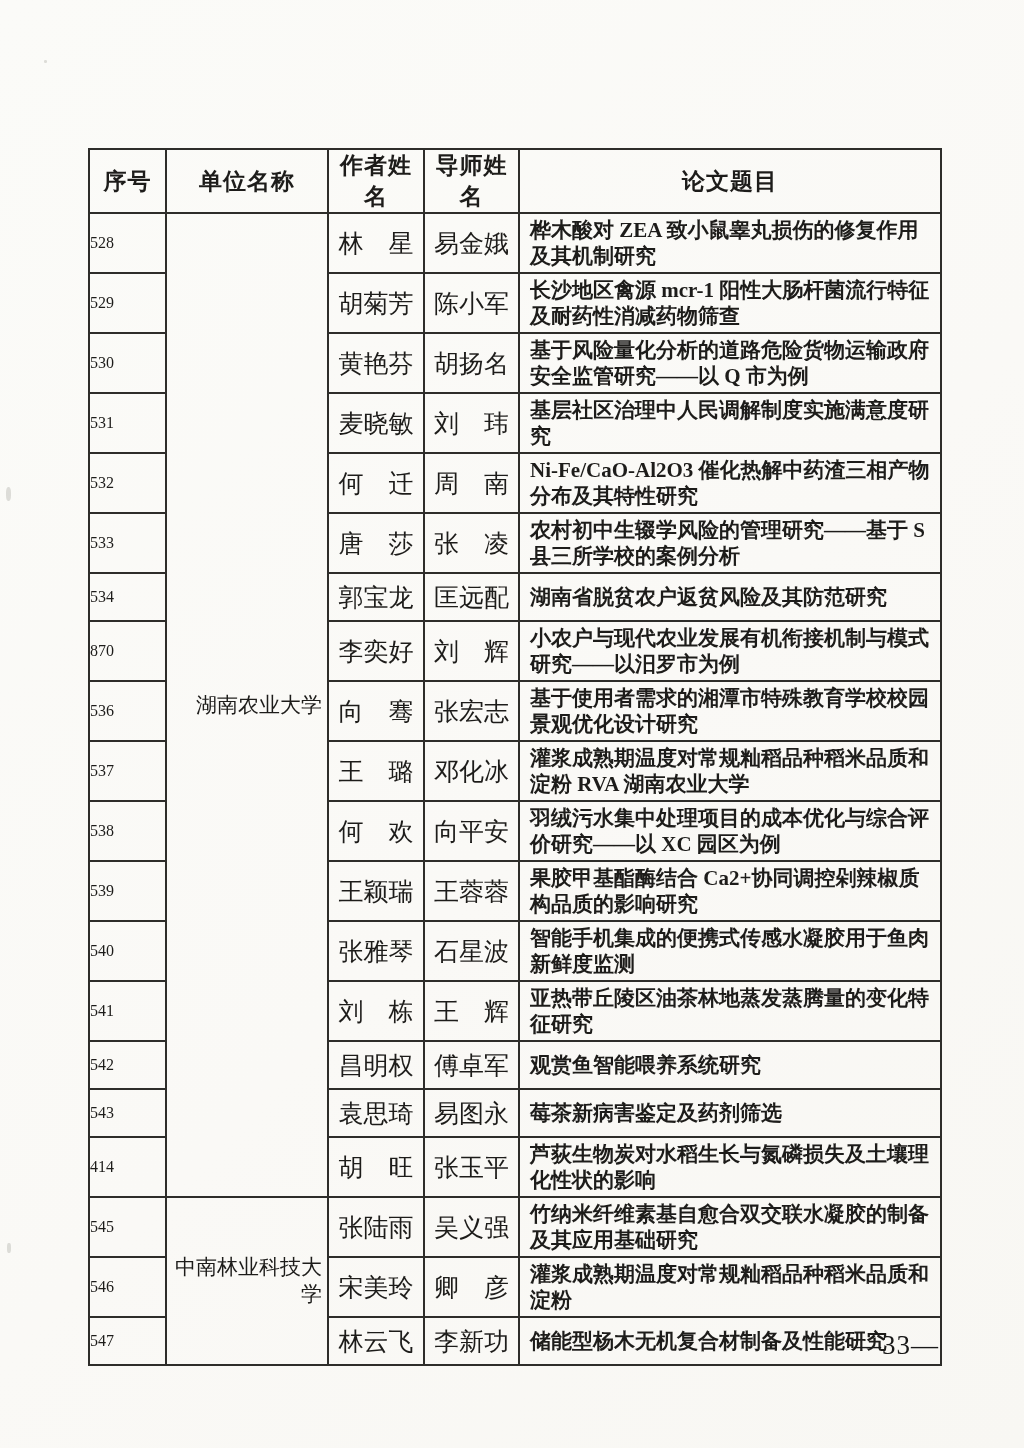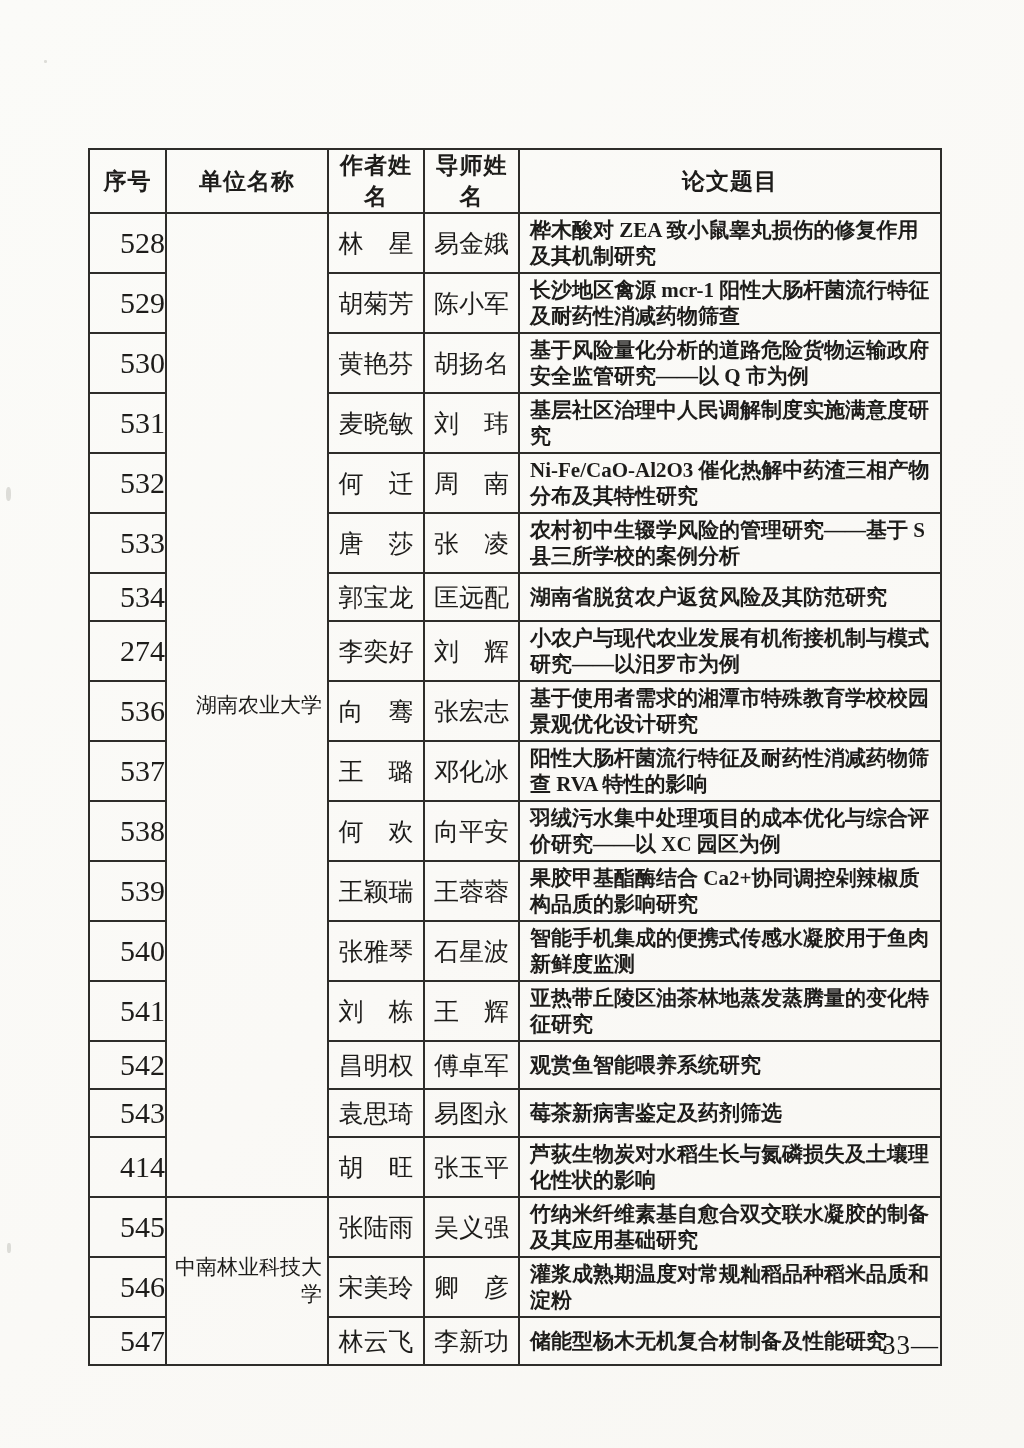--- a/index.html
+++ b/index.html
@@ -30,22 +30,22 @@
     vertical-align: middle;
   }
   .doc-table th {
     height: 54px;
     font-size: 23px;
     font-weight: 600;
     text-align: center;
     letter-spacing: 1px;
   }
   td.col-no {
-    text-align: right;
-    font-size: 30px;
+    text-align: left;
+    font-size: 16px;
     height: 48px;
   }
   td.col-inst {
     font-size: 21px;
     padding: 2px 5px 2px 8px;
     line-height: 27px;
     text-align: right;
     vertical-align: middle;
   }
   td.col-author, td.col-advisor {
@@ -143,36 +143,36 @@
             <td class="col-advisor">张　凌</td>
             <td class="col-title">农村初中生辍学风险的管理研究——基于 S 县三所学校的案例分析</td>
           </tr>
           <tr>
             <td class="col-no">534</td>
             <td class="col-author">郭宝龙</td>
             <td class="col-advisor">匡远配</td>
             <td class="col-title">湖南省脱贫农户返贫风险及其防范研究</td>
           </tr>
           <tr>
-            <td class="col-no">274</td>
+            <td class="col-no">870</td>
             <td class="col-author">李奕好</td>
             <td class="col-advisor">刘　辉</td>
             <td class="col-title">小农户与现代农业发展有机衔接机制与模式研究——以汨罗市为例</td>
           </tr>
           <tr>
             <td class="col-no">536</td>
             <td class="col-author">向　骞</td>
             <td class="col-advisor">张宏志</td>
             <td class="col-title">基于使用者需求的湘潭市特殊教育学校校园景观优化设计研究</td>
           </tr>
           <tr>
             <td class="col-no">537</td>
             <td class="col-author">王　璐</td>
             <td class="col-advisor">邓化冰</td>
-            <td class="col-title">阳性大肠杆菌流行特征及耐药性消减药物筛查 RVA 特性的影响</td>
+            <td class="col-title">灌浆成熟期温度对常规籼稻品种稻米品质和淀粉 RVA 湖南农业大学</td>
           </tr>
           <tr>
             <td class="col-no">538</td>
             <td class="col-author">何　欢</td>
             <td class="col-advisor">向平安</td>
             <td class="col-title">羽绒污水集中处理项目的成本优化与综合评价研究——以 XC 园区为例</td>
           </tr>
           <tr>
             <td class="col-no">539</td>
             <td class="col-author">王颖瑞</td>

